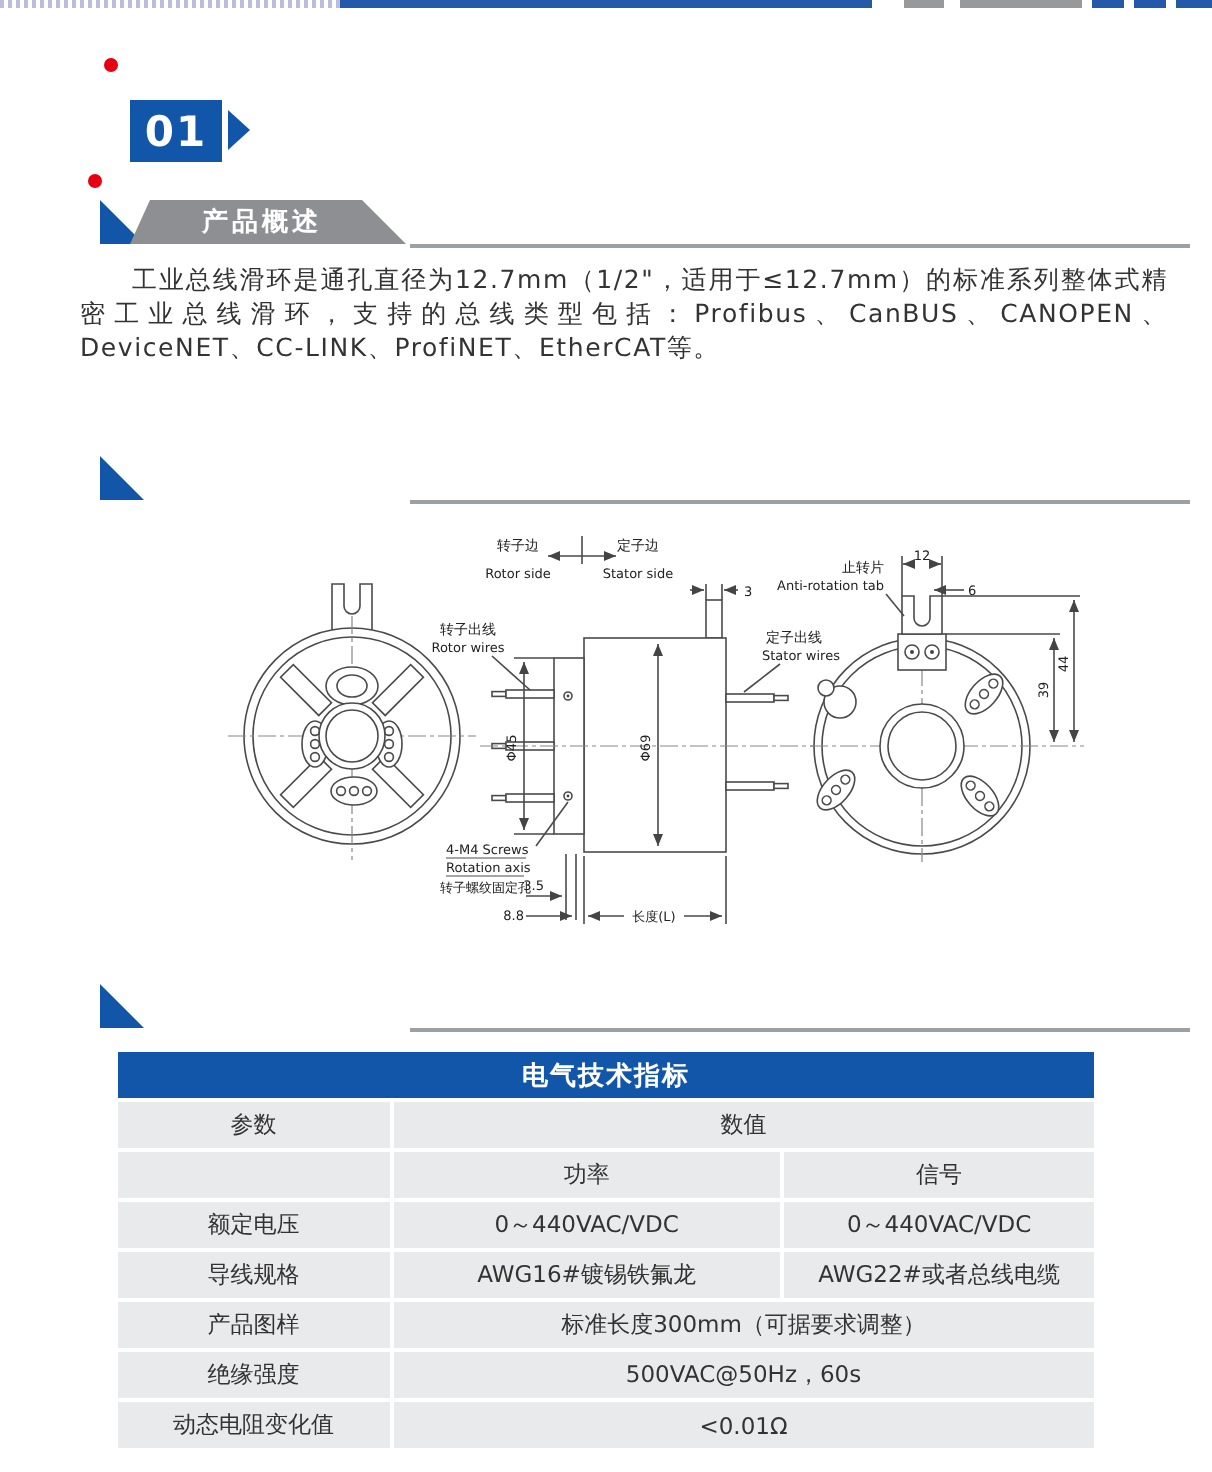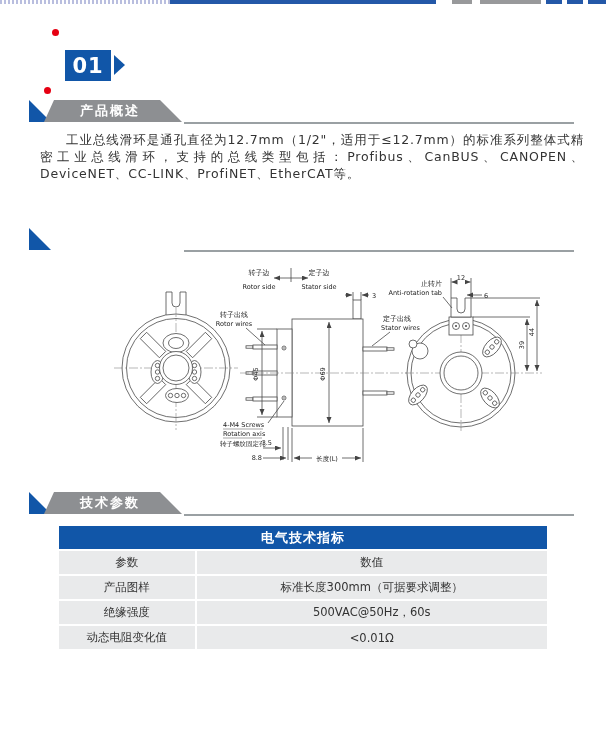--- a/index.html
+++ b/index.html
@@ -31,21 +31,21 @@
   .dot{position:absolute;width:7px;height:7px;border-radius:50%;background:var(--red);}
   .dot1{left:52px;top:29px;}
   .dot2{left:44px;top:87px;}
   
   .badge{position:absolute;left:65px;top:50px;width:46px;height:31px;background:var(--blue);
     border-radius:0;color:#fff;font-size:21px;font-weight:bold;display:flex;align-items:center;justify-content:center;letter-spacing:1px;}
   .badge-arrow{position:absolute;left:114px;top:55px;width:0;height:0;
     border-left:11px solid var(--blue);border-top:10px solid transparent;border-bottom:10px solid transparent;}
   .page-title{position:absolute;left:131px;top:51px;font-size:24px;font-weight:bold;color:#252525;letter-spacing:2.5px;}
   
-  .banner{position:absolute;left:29px;width:545px;height:22px;text-decoration:underline;}
+  .banner{position:absolute;left:50px;width:545px;height:22px;text-decoration:underline;}
   .banner .tri{position:absolute;left:0;top:0;width:22px;height:22px;background:var(--blue);
     clip-path:polygon(0 0,100% 100%,0 100%);}
   .banner .trap{position:absolute;left:15px;top:0;width:138px;height:22px;background:var(--banner-gray);
     clip-path:polygon(10px 0%,calc(100% - 22px) 0%,100% 100%,0% 100%);
     display:flex;align-items:center;justify-content:center;padding-right:6px;box-sizing:border-box;
     color:#fff;font-weight:bold;font-size:13px;letter-spacing:2px;}
   .banner .rule{position:absolute;left:155px;right:0;bottom:-2px;height:2px;background:var(--rule);}
   .banner1{top:100px;} .banner2{top:228px;} .banner3{top:492px;}
   
   .para{position:absolute;left:40px;top:131px;width:544px;font-size:12.5px;line-height:17px;
@@ -260,41 +260,55 @@
       <text transform="translate(484,70) rotate(-90)" text-anchor="middle" stroke="none">44</text>
 
       <text x="392" y="24" text-anchor="end" font-size="7" stroke="none">止转片</text>
       <text x="392" y="33" text-anchor="end" stroke="none">Anti-rotation tab</text>
       <path d="M393,35 L402,46"></path>
     </g>
   </svg>
 
   <div class="banner banner3">
     <div class="tri"></div>
-    <div class="trap">技术参数</div>
     <div class="rule"></div>
   </div>
 
   <table class="spec-table">
     <colgroup>
         <col style="width:28%">
         <col style="width:40%">
         <col style="width:32%">
       </colgroup>
     <thead>
       <tr>
           <th colspan="3">电气技术指标</th>
         </tr>
     </thead>
     <tbody>
       <tr>
         <td>参数</td>
         <td colspan="2">数值</td>
       </tr>
       <tr>
+        <td></td>
+        <td>功率</td>
+        <td>信号</td>
+      </tr>
+      <tr>
+        <td>额定电压</td>
+        <td>0～440VAC/VDC</td>
+        <td>0～440VAC/VDC</td>
+      </tr>
+      <tr>
+        <td>导线规格</td>
+        <td>AWG16#镀锡铁氟龙</td>
+        <td>AWG22#或者总线电缆</td>
+      </tr>
+      <tr>
         <td>产品图样</td>
         <td colspan="2">标准长度300mm（可据要求调整）</td>
       </tr>
       <tr>
         <td>绝缘强度</td>
         <td colspan="2">500VAC@50Hz，60s</td>
       </tr>
       <tr>
         <td>动态电阻变化值</td>
         <td colspan="2">&lt;0.01Ω</td>

